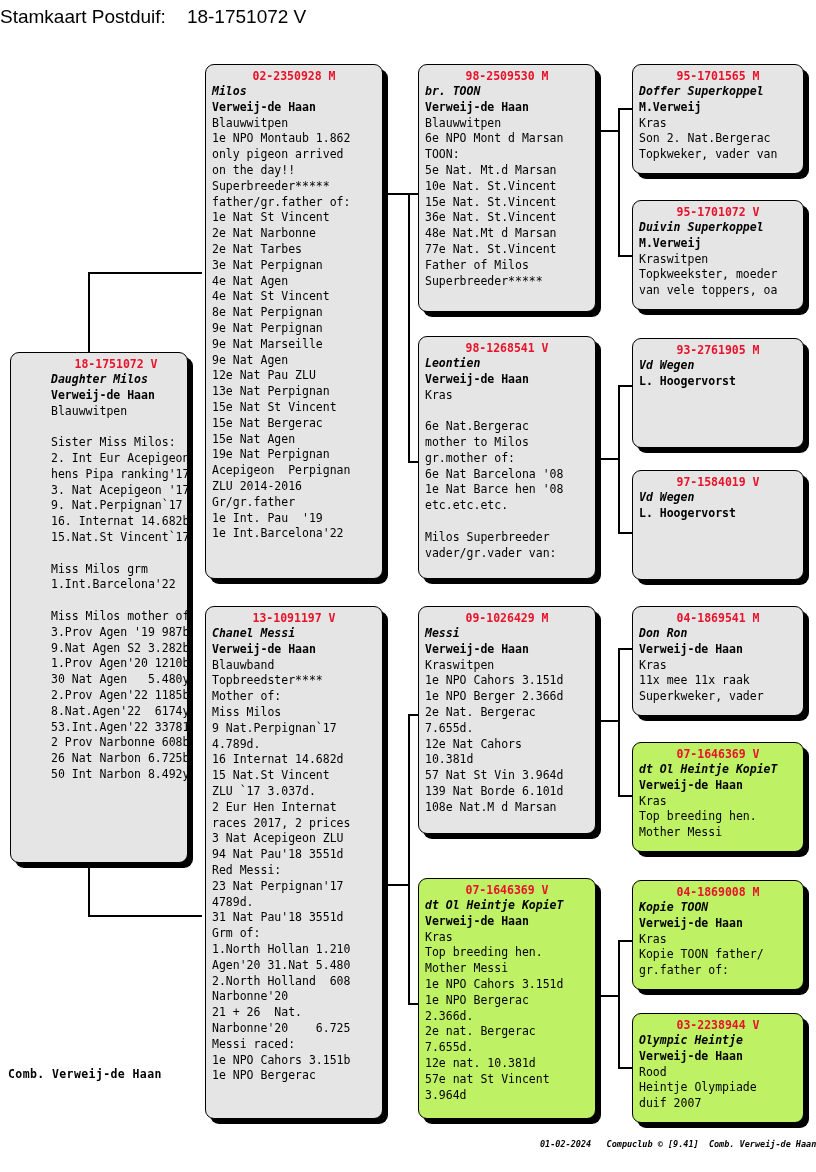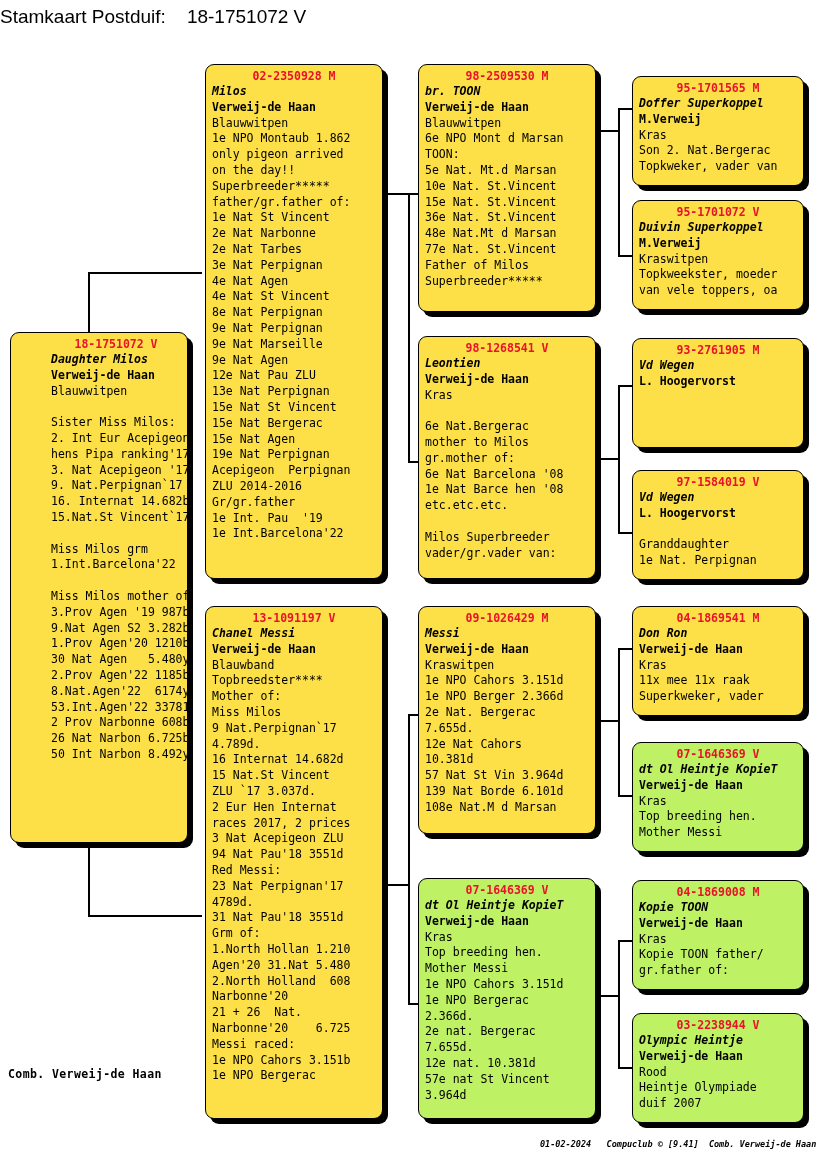--- a/index.html
+++ b/index.html
@@ -24,21 +24,21 @@
     font-family: "Liberation Sans", sans-serif;
     font-size: 19px;
     color: #000;
     white-space: pre;
   }
 
   
   .pedbox {
     position: absolute;
     box-sizing: border-box;
-    background: #fde047;
+    background: #e5e5e5;
     border: 1.6px solid #000000;
     border-radius: 9px;
     box-shadow: 5px 5px 0 0 #000000;
     padding: 4px 6px 3px 6px;
     overflow: hidden;
   }
   .pedbox.pink { background: #bef264; }
 
   .ring {
     display: block;
@@ -151,21 +151,21 @@
 <div class="conn h" style="left:596px; top:720px; width:22px;"></div>
 <div class="conn v" style="left:618px; top:648px; height:148px;"></div>
 <div class="conn h" style="left:618px; top:648px; width:14px;"></div>
 <div class="conn h" style="left:618px; top:795px; width:14px;"></div>
 
 <div class="conn h" style="left:596px; top:995px; width:22px;"></div>
 <div class="conn v" style="left:618px; top:940px; height:128px;"></div>
 <div class="conn h" style="left:618px; top:940px; width:14px;"></div>
 <div class="conn h" style="left:618px; top:1067px; width:14px;"></div>
 
-<div class="pedbox" style="left:10px; top:332px; width:178px; height:511px;padding-left:40px;">
+<div class="pedbox" style="left:10px; top:352px; width:178px; height:511px;padding-left:40px;">
   <span class="ring">18-1751072 V</span>
   <span class="name">Daughter Milos</span>
   <span class="owner">Verweij-de Haan</span>
   <span class="lines">Blauwwitpen
 
 Sister Miss Milos:
 2. Int Eur Acepigeon
 hens Pipa ranking'17
 3. Nat Acepigeon '17
 9. Nat.Perpignan`17
@@ -314,21 +314,21 @@
 1e NPO Cahors 3.151d
 1e NPO Bergerac
 2.366d.
 2e nat. Bergerac
 7.655d.
 12e nat. 10.381d
 57e nat St Vincent
 3.964d</span>
 </div>
 
-<div class="pedbox" style="left:632px; top:64px; width:172px; height:110px;margin-top:12px;">
+<div class="pedbox" style="left:632px; top:64px; width:172px; height:110px;">
   <span class="ring">95-1701565 M</span>
   <span class="name">Doffer Superkoppel</span>
   <span class="owner">M.Verweij</span>
   <span class="lines">Kras
 Son 2. Nat.Bergerac
 Topkweker, vader van</span>
 </div>
 
 <div class="pedbox" style="left:632px; top:200px; width:172px; height:110px;">
   <span class="ring">95-1701072 V</span>
@@ -342,23 +342,20 @@
 <div class="pedbox" style="left:632px; top:338px; width:172px; height:110px;">
   <span class="ring">93-2761905 M</span>
   <span class="name">Vd Wegen</span>
   <span class="owner">L. Hoogervorst</span>
 </div>
 
 <div class="pedbox" style="left:632px; top:470px; width:172px; height:110px;">
   <span class="ring">97-1584019 V</span>
   <span class="name">Vd Wegen</span>
   <span class="owner">L. Hoogervorst</span>
-  <span class="lines">
-Granddaughter
-1e Nat. Perpignan</span>
 </div>
 
 <div class="pedbox" style="left:632px; top:606px; width:172px; height:110px;">
   <span class="ring">04-1869541 M</span>
   <span class="name">Don Ron</span>
   <span class="owner">Verweij-de Haan</span>
   <span class="lines">Kras
 11x mee 11x raak
 Superkweker, vader</span>
 </div>

